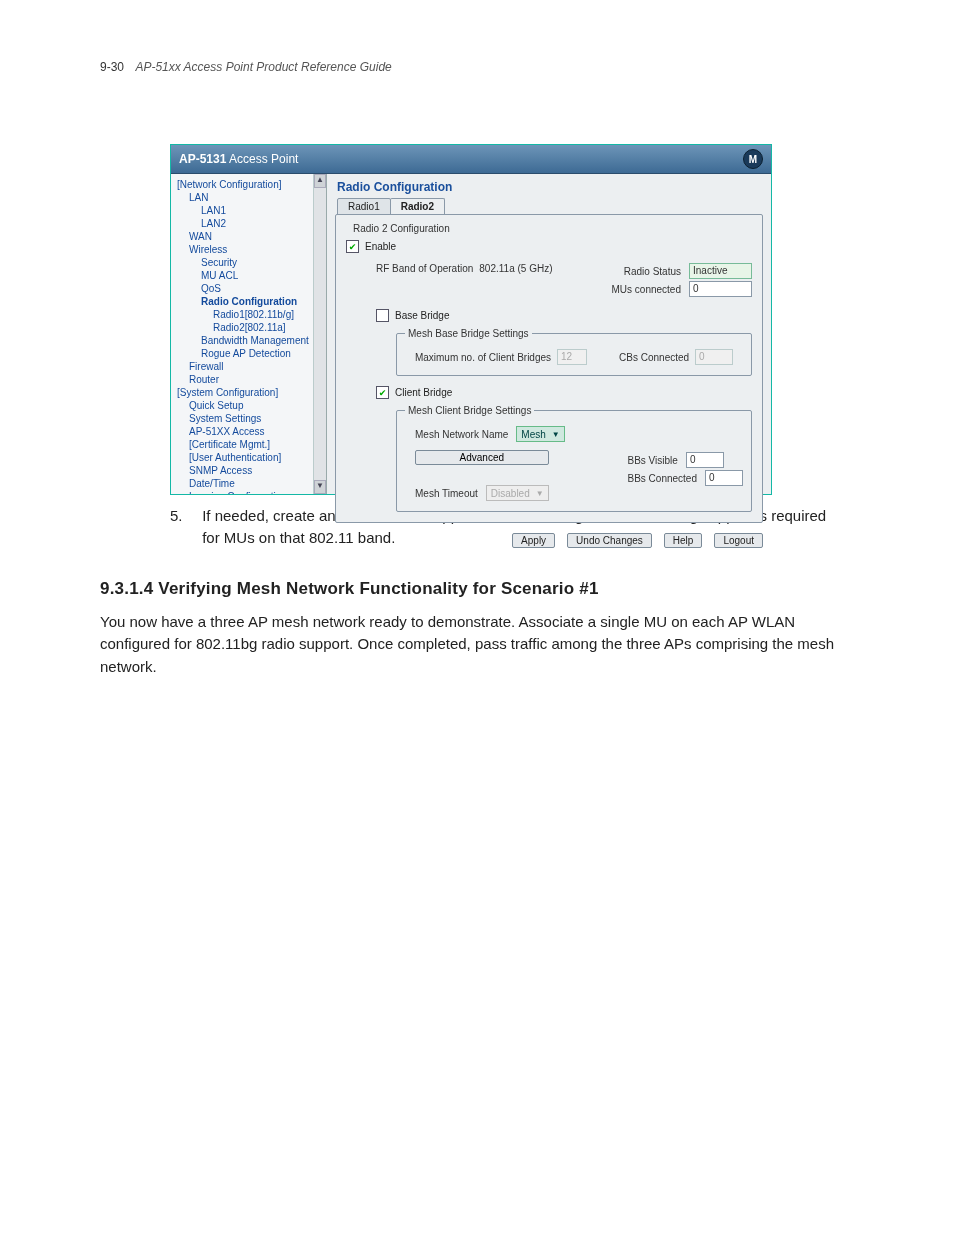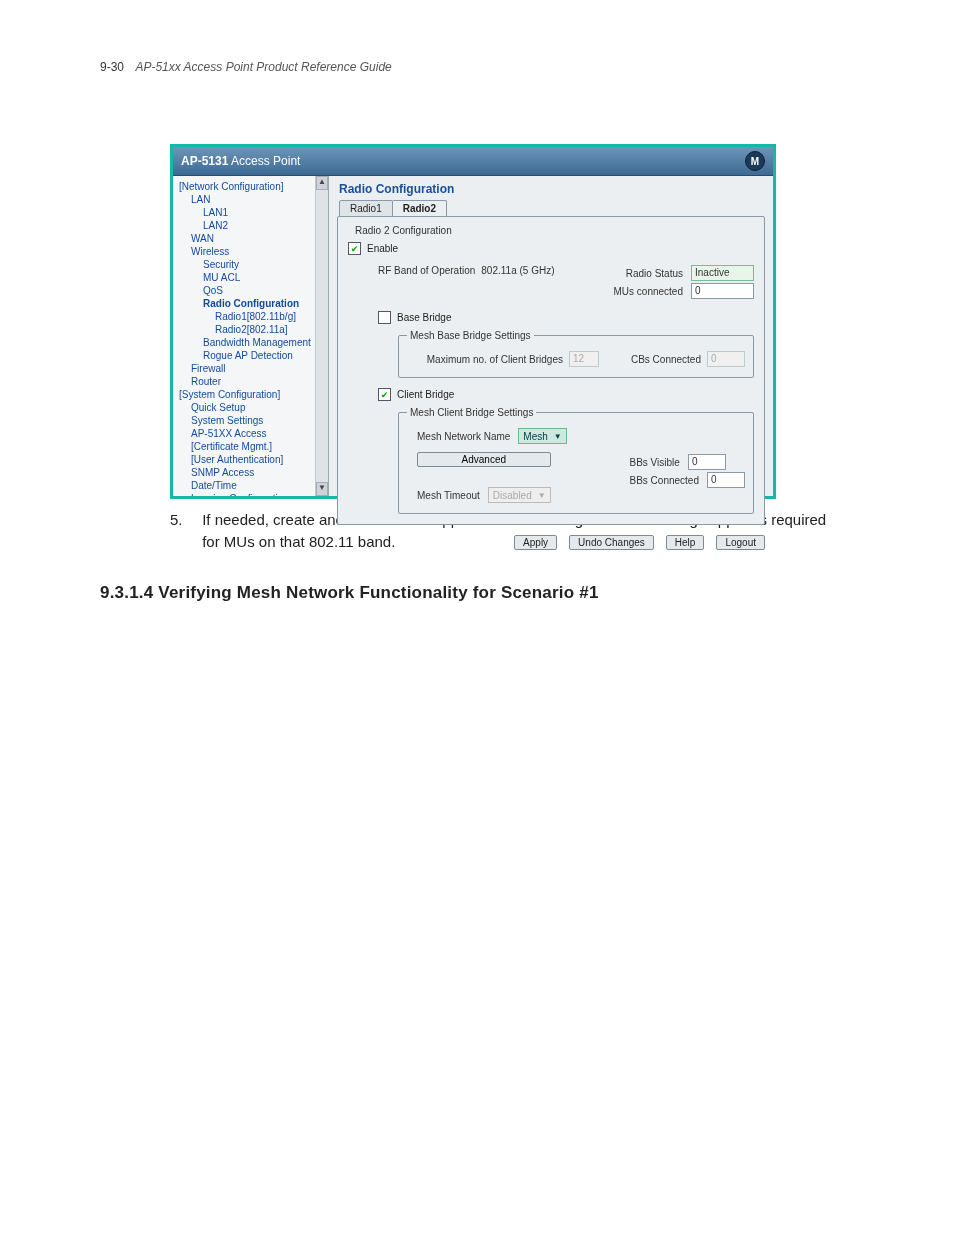--- a/index.html
+++ b/index.html
@@ -24,21 +24,21 @@
     margin-right: 8px;
   }
   .running-head .booktitle {
     font-style: italic;
   }
 
   
   .shot {
     width: 600px;
     margin: 0 0 10px 70px;
-    border: 3px solid #14b8a6;
+    border: 1px solid #14b8a6;
     background: #84cc16;
     font-family: Tahoma, Arial, sans-serif;
     font-size: 10px;
     color: #222;
   }
   .shot-header {
     display: flex;
     align-items: center;
     justify-content: space-between;
     background: linear-gradient(#6d95b8, #3d6a94);
@@ -306,21 +306,21 @@
               </div>
             </div>
           </div>
 
           <div class="row" style="margin-top:10px; padding-left:30px;">
             <span class="chk off">✔</span>
             <span>Base Bridge</span>
           </div>
           <fieldset class="inner disabled" style="margin-left:50px;">
             <legend>Mesh Base Bridge Settings</legend>
-            <div class="kv" style="justify-content:flex-end; gap:6px;">
+            <div class="kv" style="justify-content:center; gap:6px;">
               <span class="k">Maximum no. of Client Bridges</span>
               <span class="v dis" style="min-width:22px;">12</span>
               <span style="width:20px;"></span>
               <span class="k">CBs Connected</span>
               <span class="v dis" style="min-width:30px;">0</span>
             </div>
           </fieldset>
 
           <div class="row" style="margin-top:10px; padding-left:30px;">
             <span class="chk">✔</span>
@@ -369,13 +369,14 @@
       </div>
     </div>
   </div>
 
   <div class="num-list">
     <span class="n">5.</span>
     <span class="t">If needed, create another WLAN mapped to the 802.11bg radio if 802.11bg support is required for MUs on that 802.11 band.</span>
   </div>
 
   <h3 class="sec">9.3.1.4  Verifying Mesh Network Functionality for Scenario #1</h3>
+  <p class="body">You now have a three AP mesh network ready to demonstrate. Associate a single MU on each AP WLAN configured for 802.11bg radio support. Once completed, pass traffic among the three APs comprising the mesh network.</p>
 </div>
 
 </body></html>

